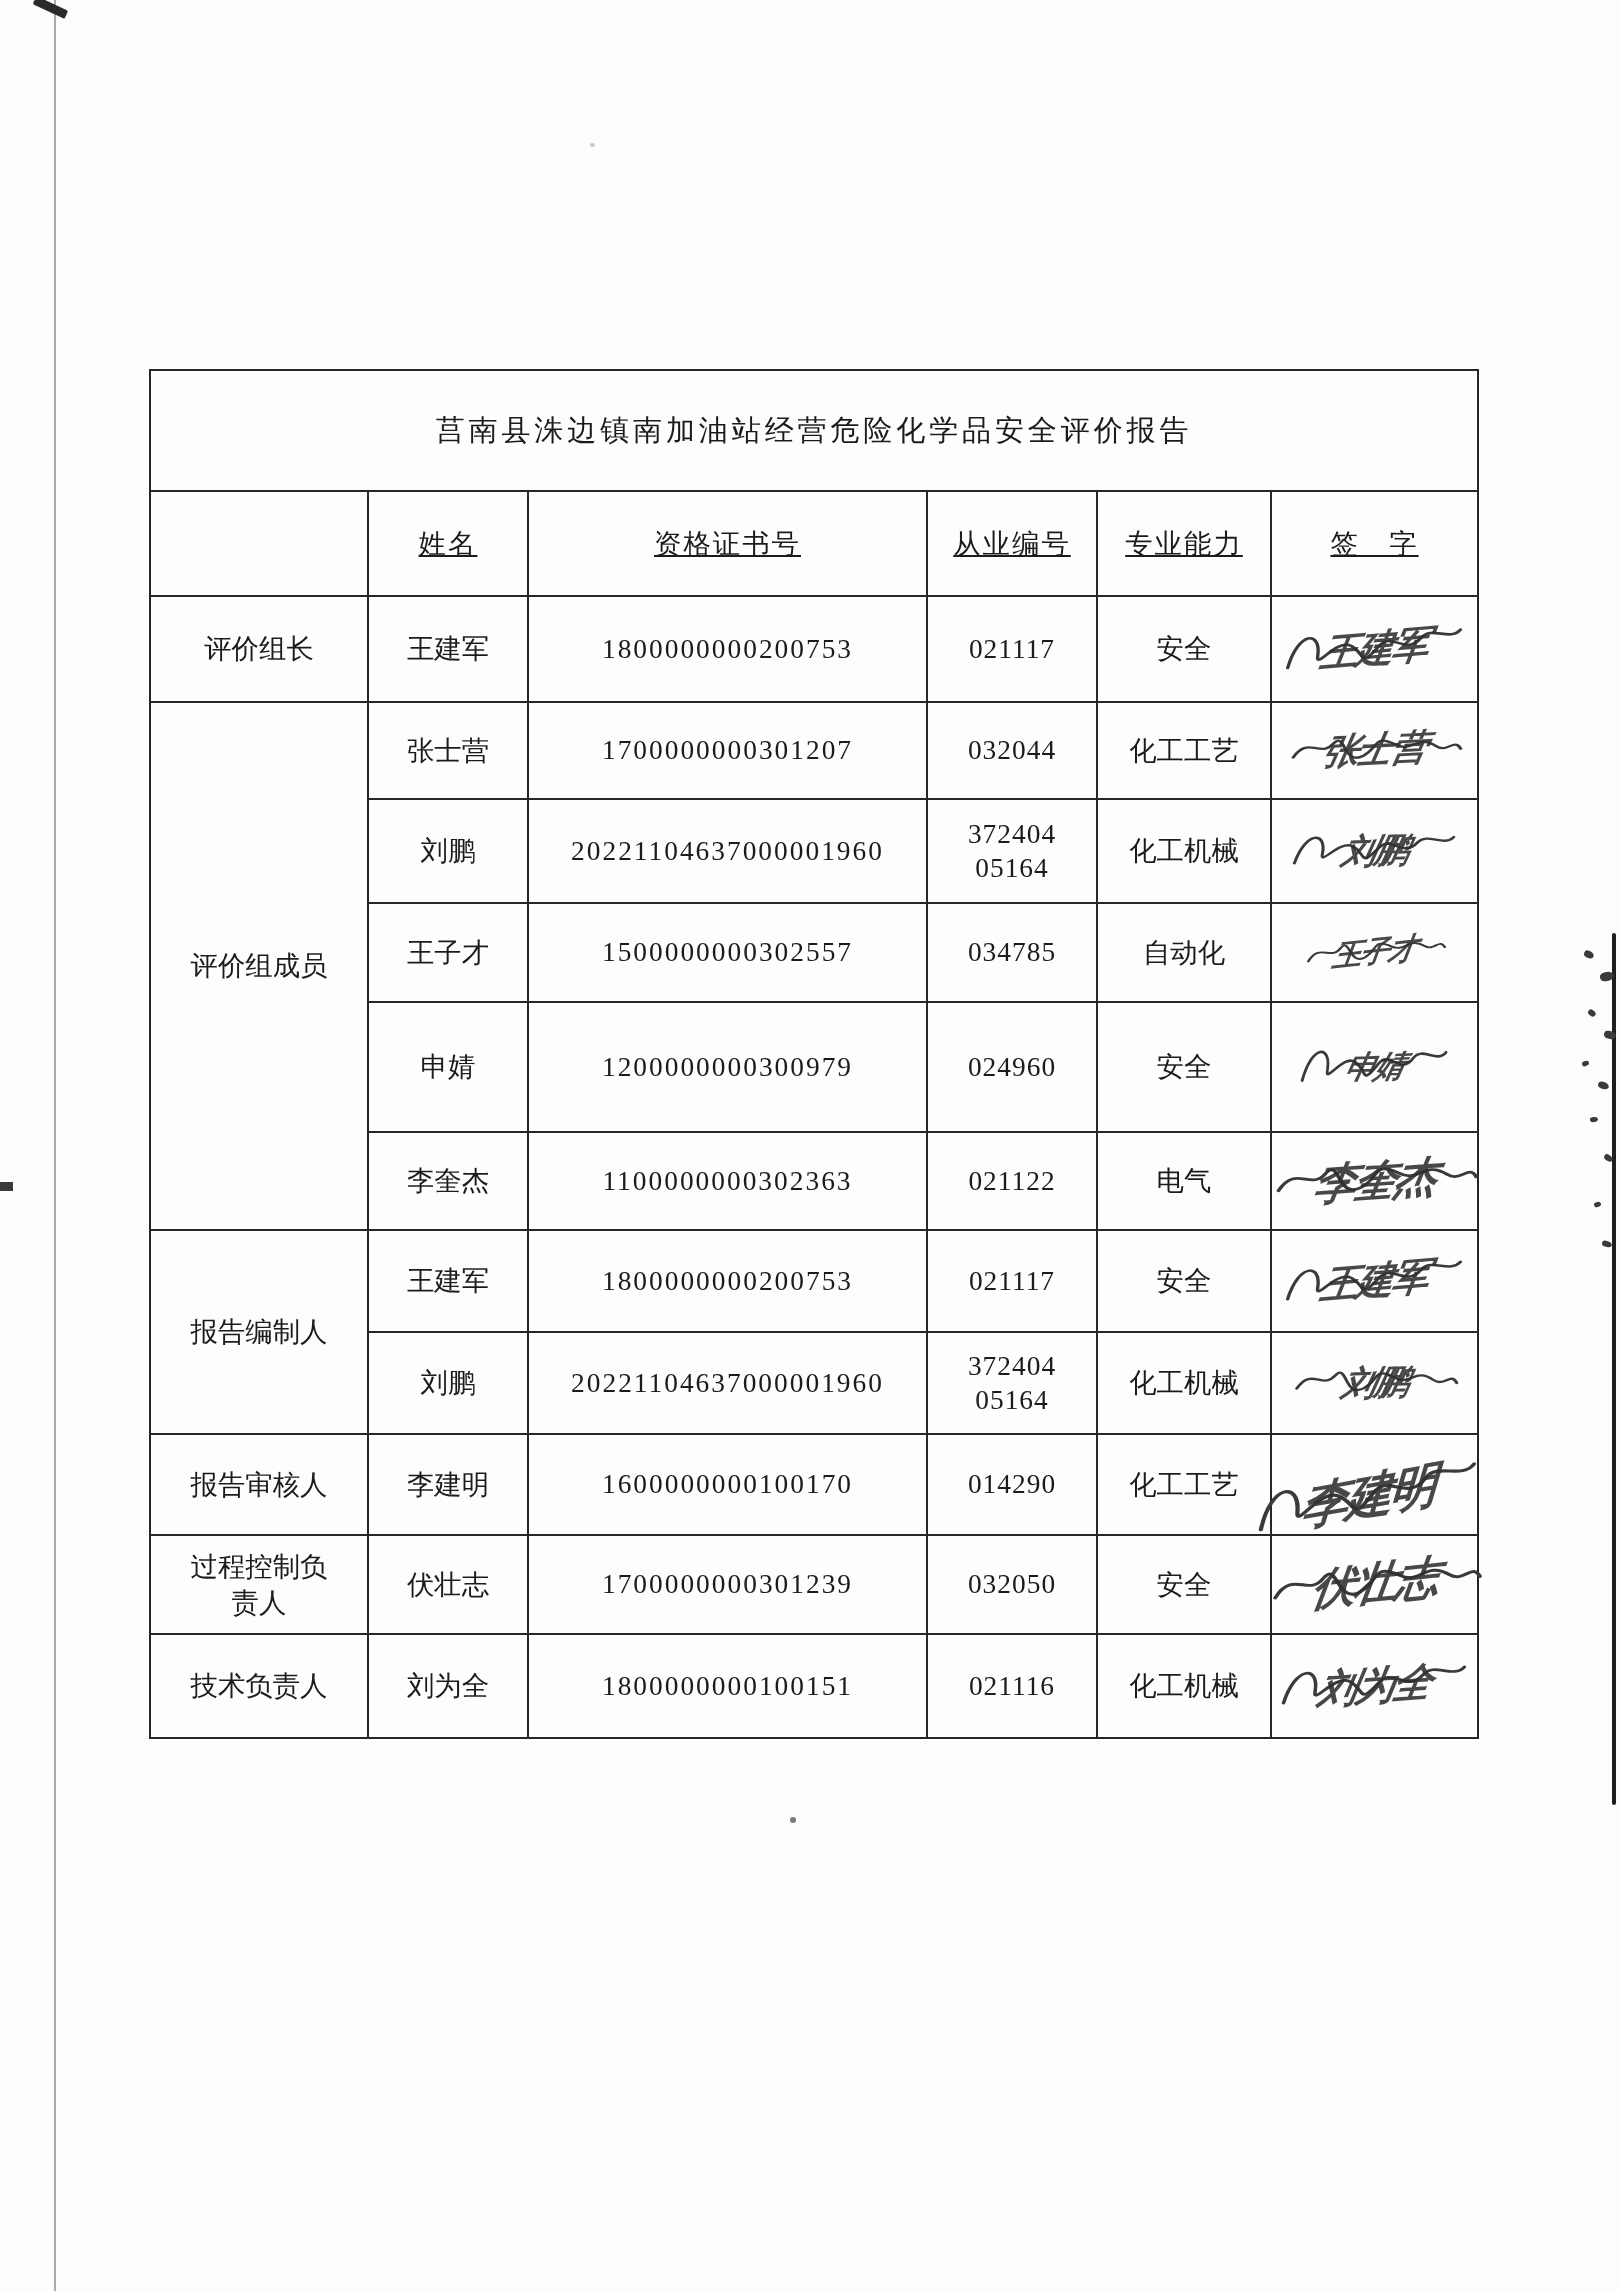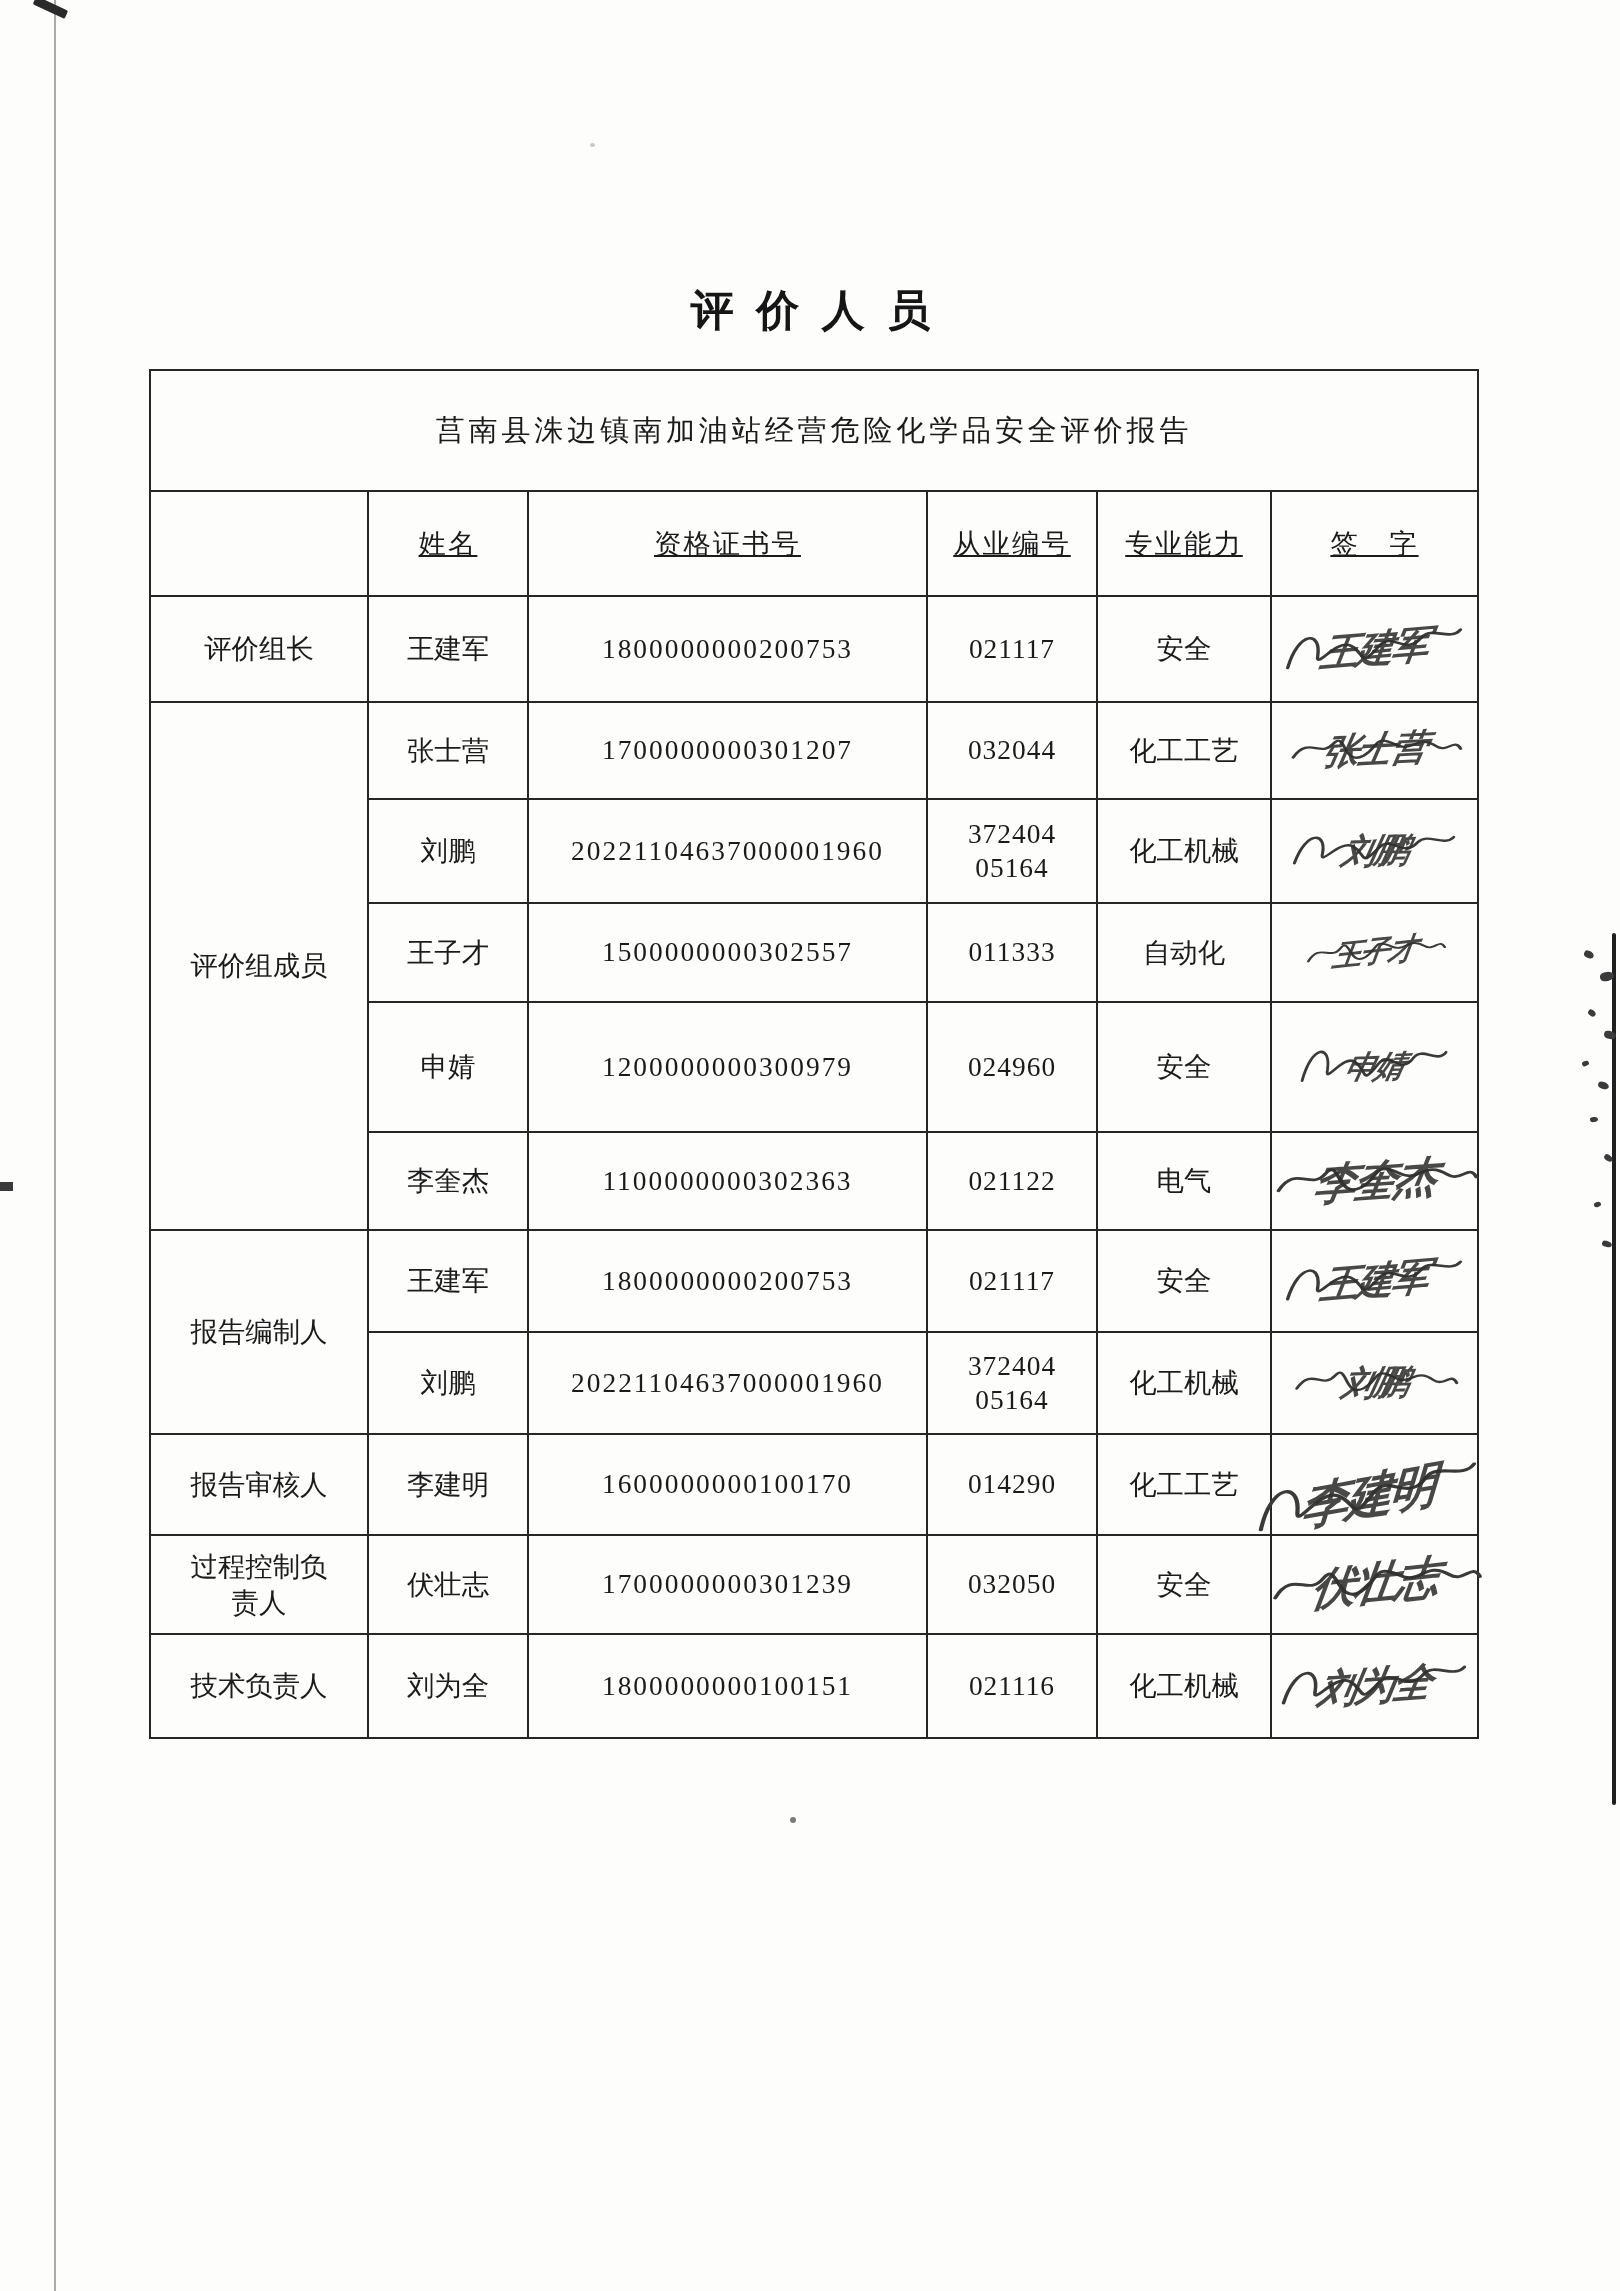--- a/index.html
+++ b/index.html
@@ -94,21 +94,20 @@
     <span class="blot" style="left:1588px;top:1010px;width:7.8px;height:5.9px;transform:rotate(35deg)"></span>
     <span class="blot" style="left:1604px;top:1031px;width:11.8px;height:7.8px;transform:rotate(10deg)"></span>
     <span class="blot" style="left:1582px;top:1061px;width:6.9px;height:4.9px;transform:rotate(-25deg)"></span>
     <span class="blot" style="left:1598px;top:1082px;width:10.8px;height:6.9px;transform:rotate(15deg)"></span>
     <span class="blot" style="left:1590px;top:1117px;width:7.8px;height:4.9px;transform:rotate(-10deg)"></span>
     <span class="blot" style="left:1604px;top:1155px;width:8.8px;height:5.9px;transform:rotate(30deg)"></span>
     <span class="blot" style="left:1594px;top:1202px;width:6.9px;height:4.9px;transform:rotate(-20deg)"></span>
     <span class="blot" style="left:1602px;top:1241px;width:9.8px;height:5.9px;transform:rotate(12deg)"></span>
   </div>
 
-  <div class="doc-title">评 价 人 员</div>
 
   <table class="personnel">
     <colgroup>
       <col style="width:218px">
         <col style="width:160px">
         <col style="width:399px">
       <col style="width:170px">
         <col style="width:174px">
         <col style="width:207px">
     </colgroup>
@@ -171,21 +170,21 @@
                 <path d="M8 45 C18 12, 34 14, 30 36 C27 50, 44 22, 54 30 C64 38, 58 52, 74 32 C84 20, 92 44, 104 28 C112 18, 124 34, 132 24" fill="none" stroke="#3a3a3a" stroke-width="2.4" stroke-linecap="round"></path>
               </svg>
           <span class="sig-text">刘鹏</span>
         </div>
       </td>
     </tr>
 
     <tr class="rw3">
       <td>王子才</td>
       <td class="num">1500000000302557</td>
-      <td class="work">011333</td>
+      <td class="work">034785</td>
       <td>自动化</td>
       <td class="sigc">
         <div class="sig sig-r3">
           <svg viewBox="0 0 140 70" preserveAspectRatio="none">
                 <path d="M10 38 C22 16, 30 40, 40 26 C50 12, 46 50, 62 40 C74 32, 70 18, 86 30 C98 40, 102 20, 116 34 C124 42, 130 26, 134 38" fill="none" stroke="#3a3a3a" stroke-width="2.4" stroke-linecap="round"></path>
               </svg>
           <span class="sig-text">王子才</span>
         </div>
       </td>
     </tr>

